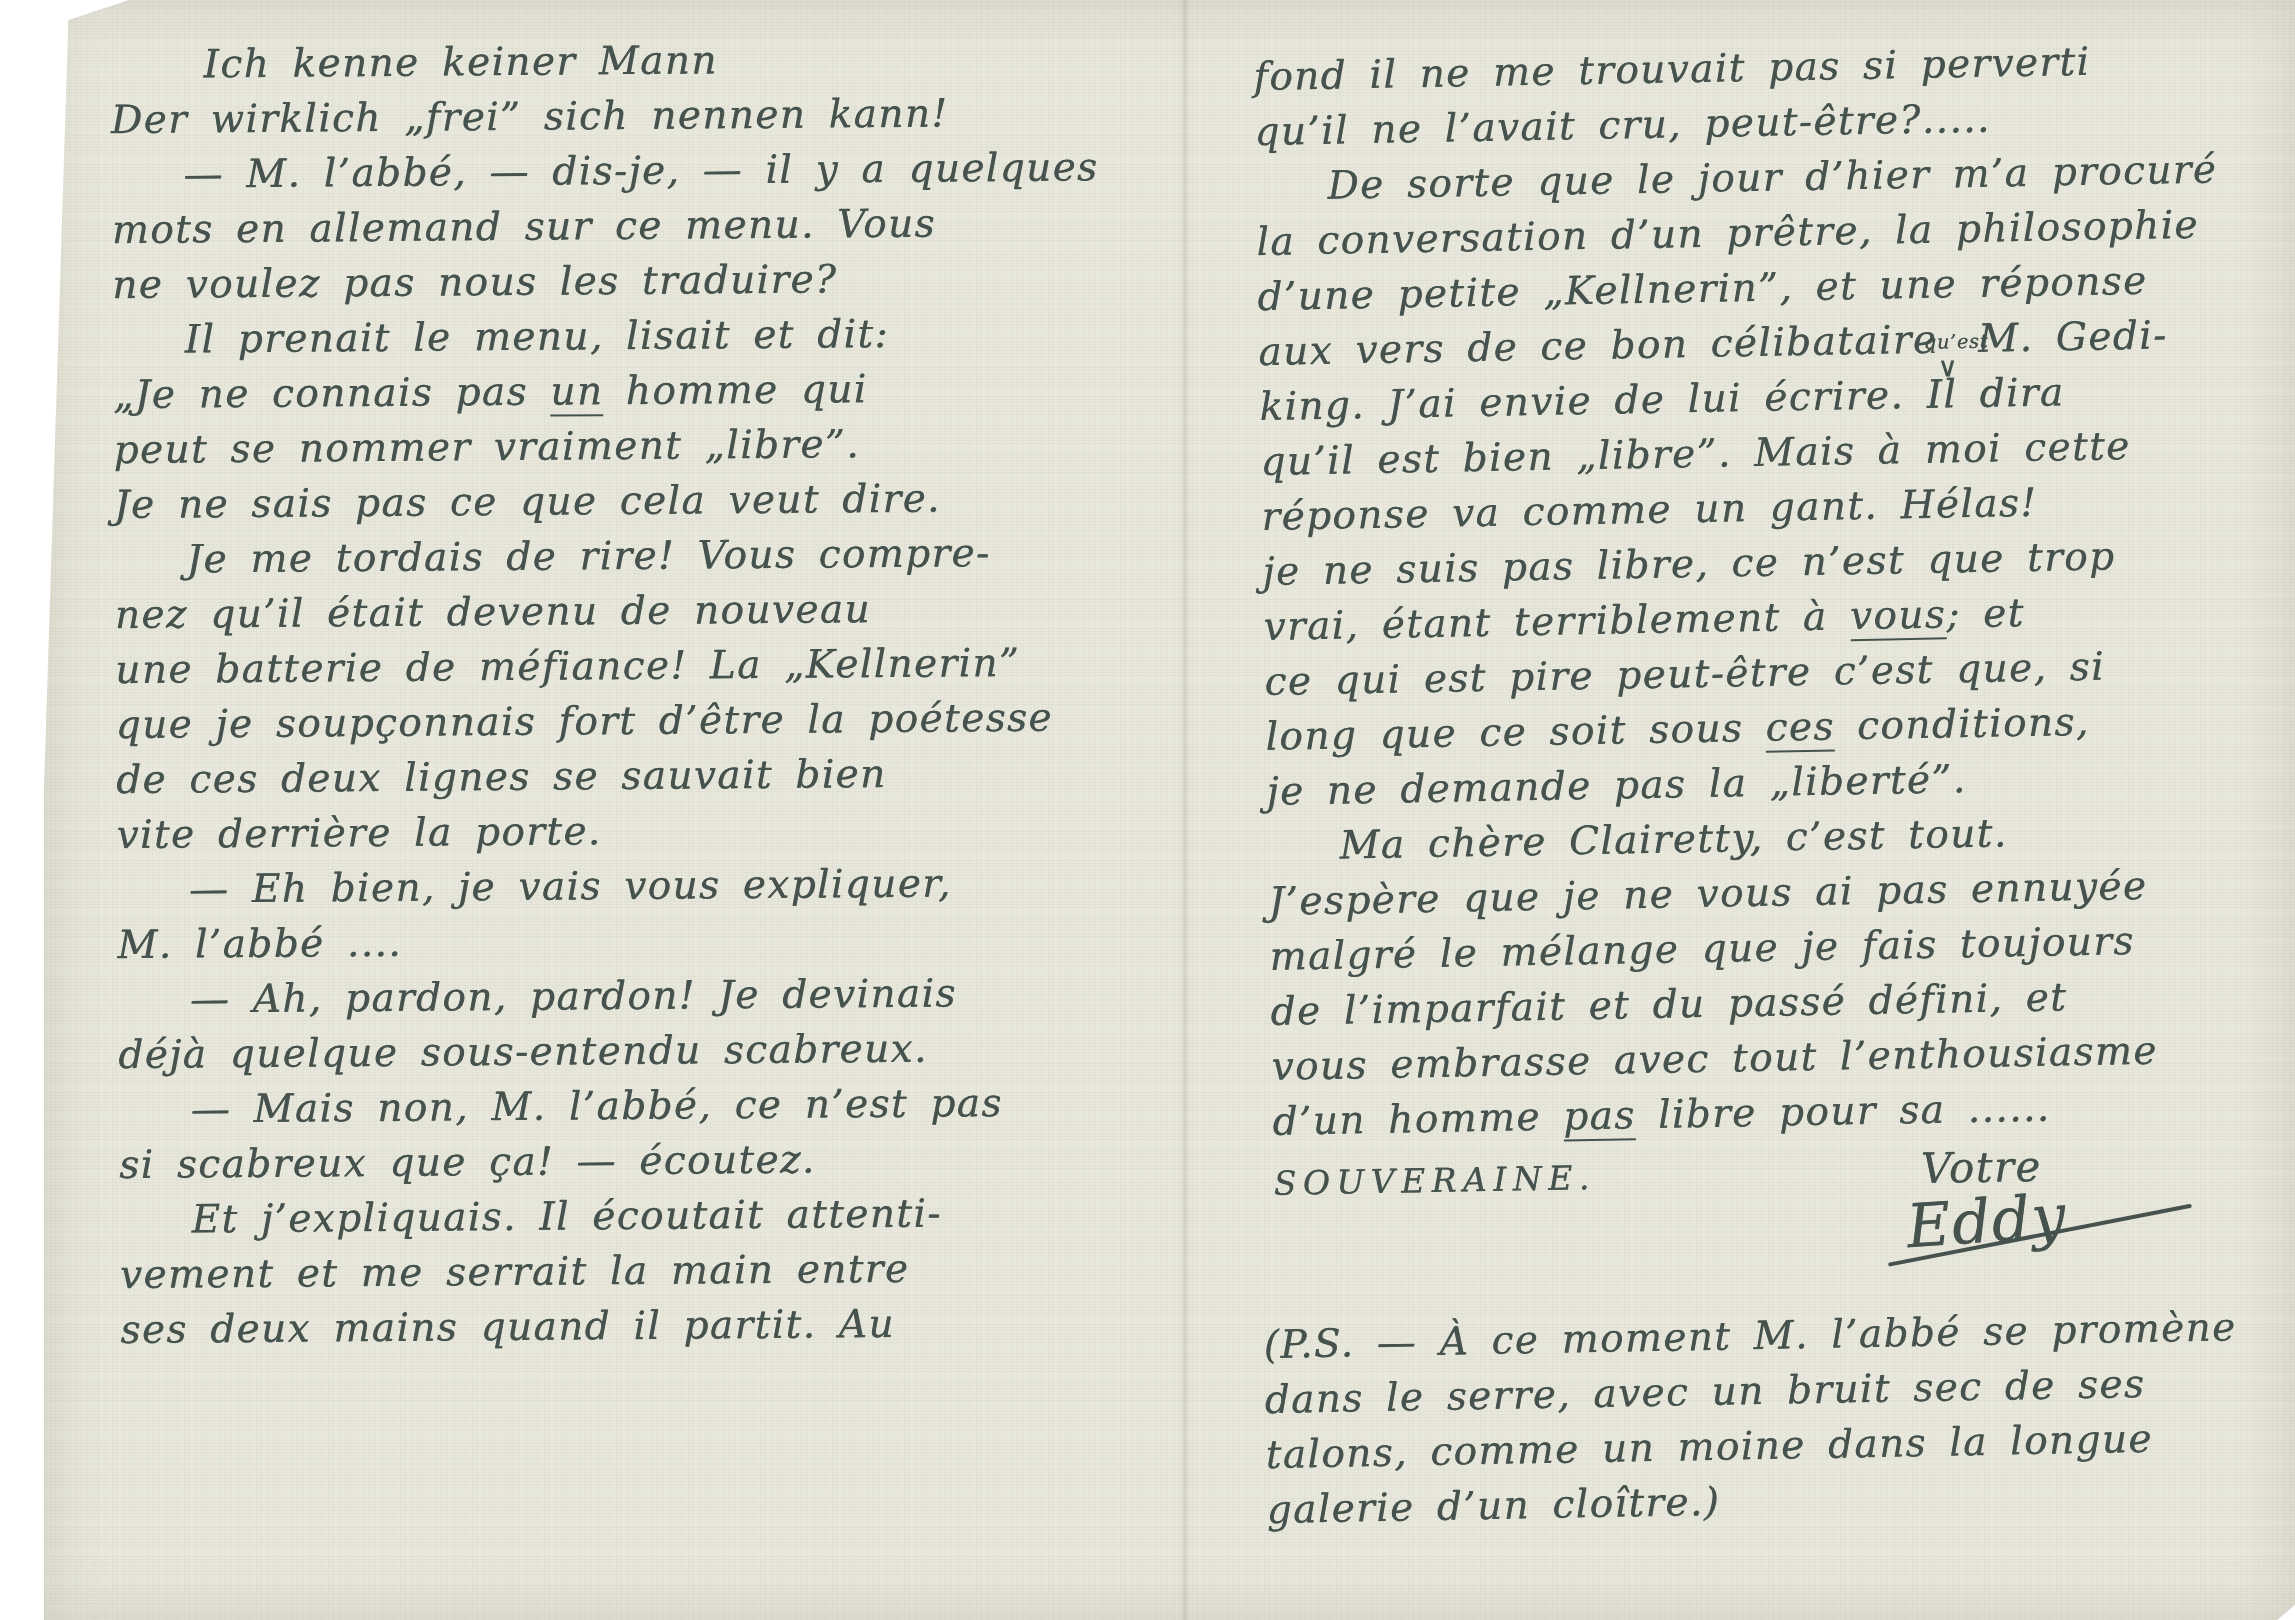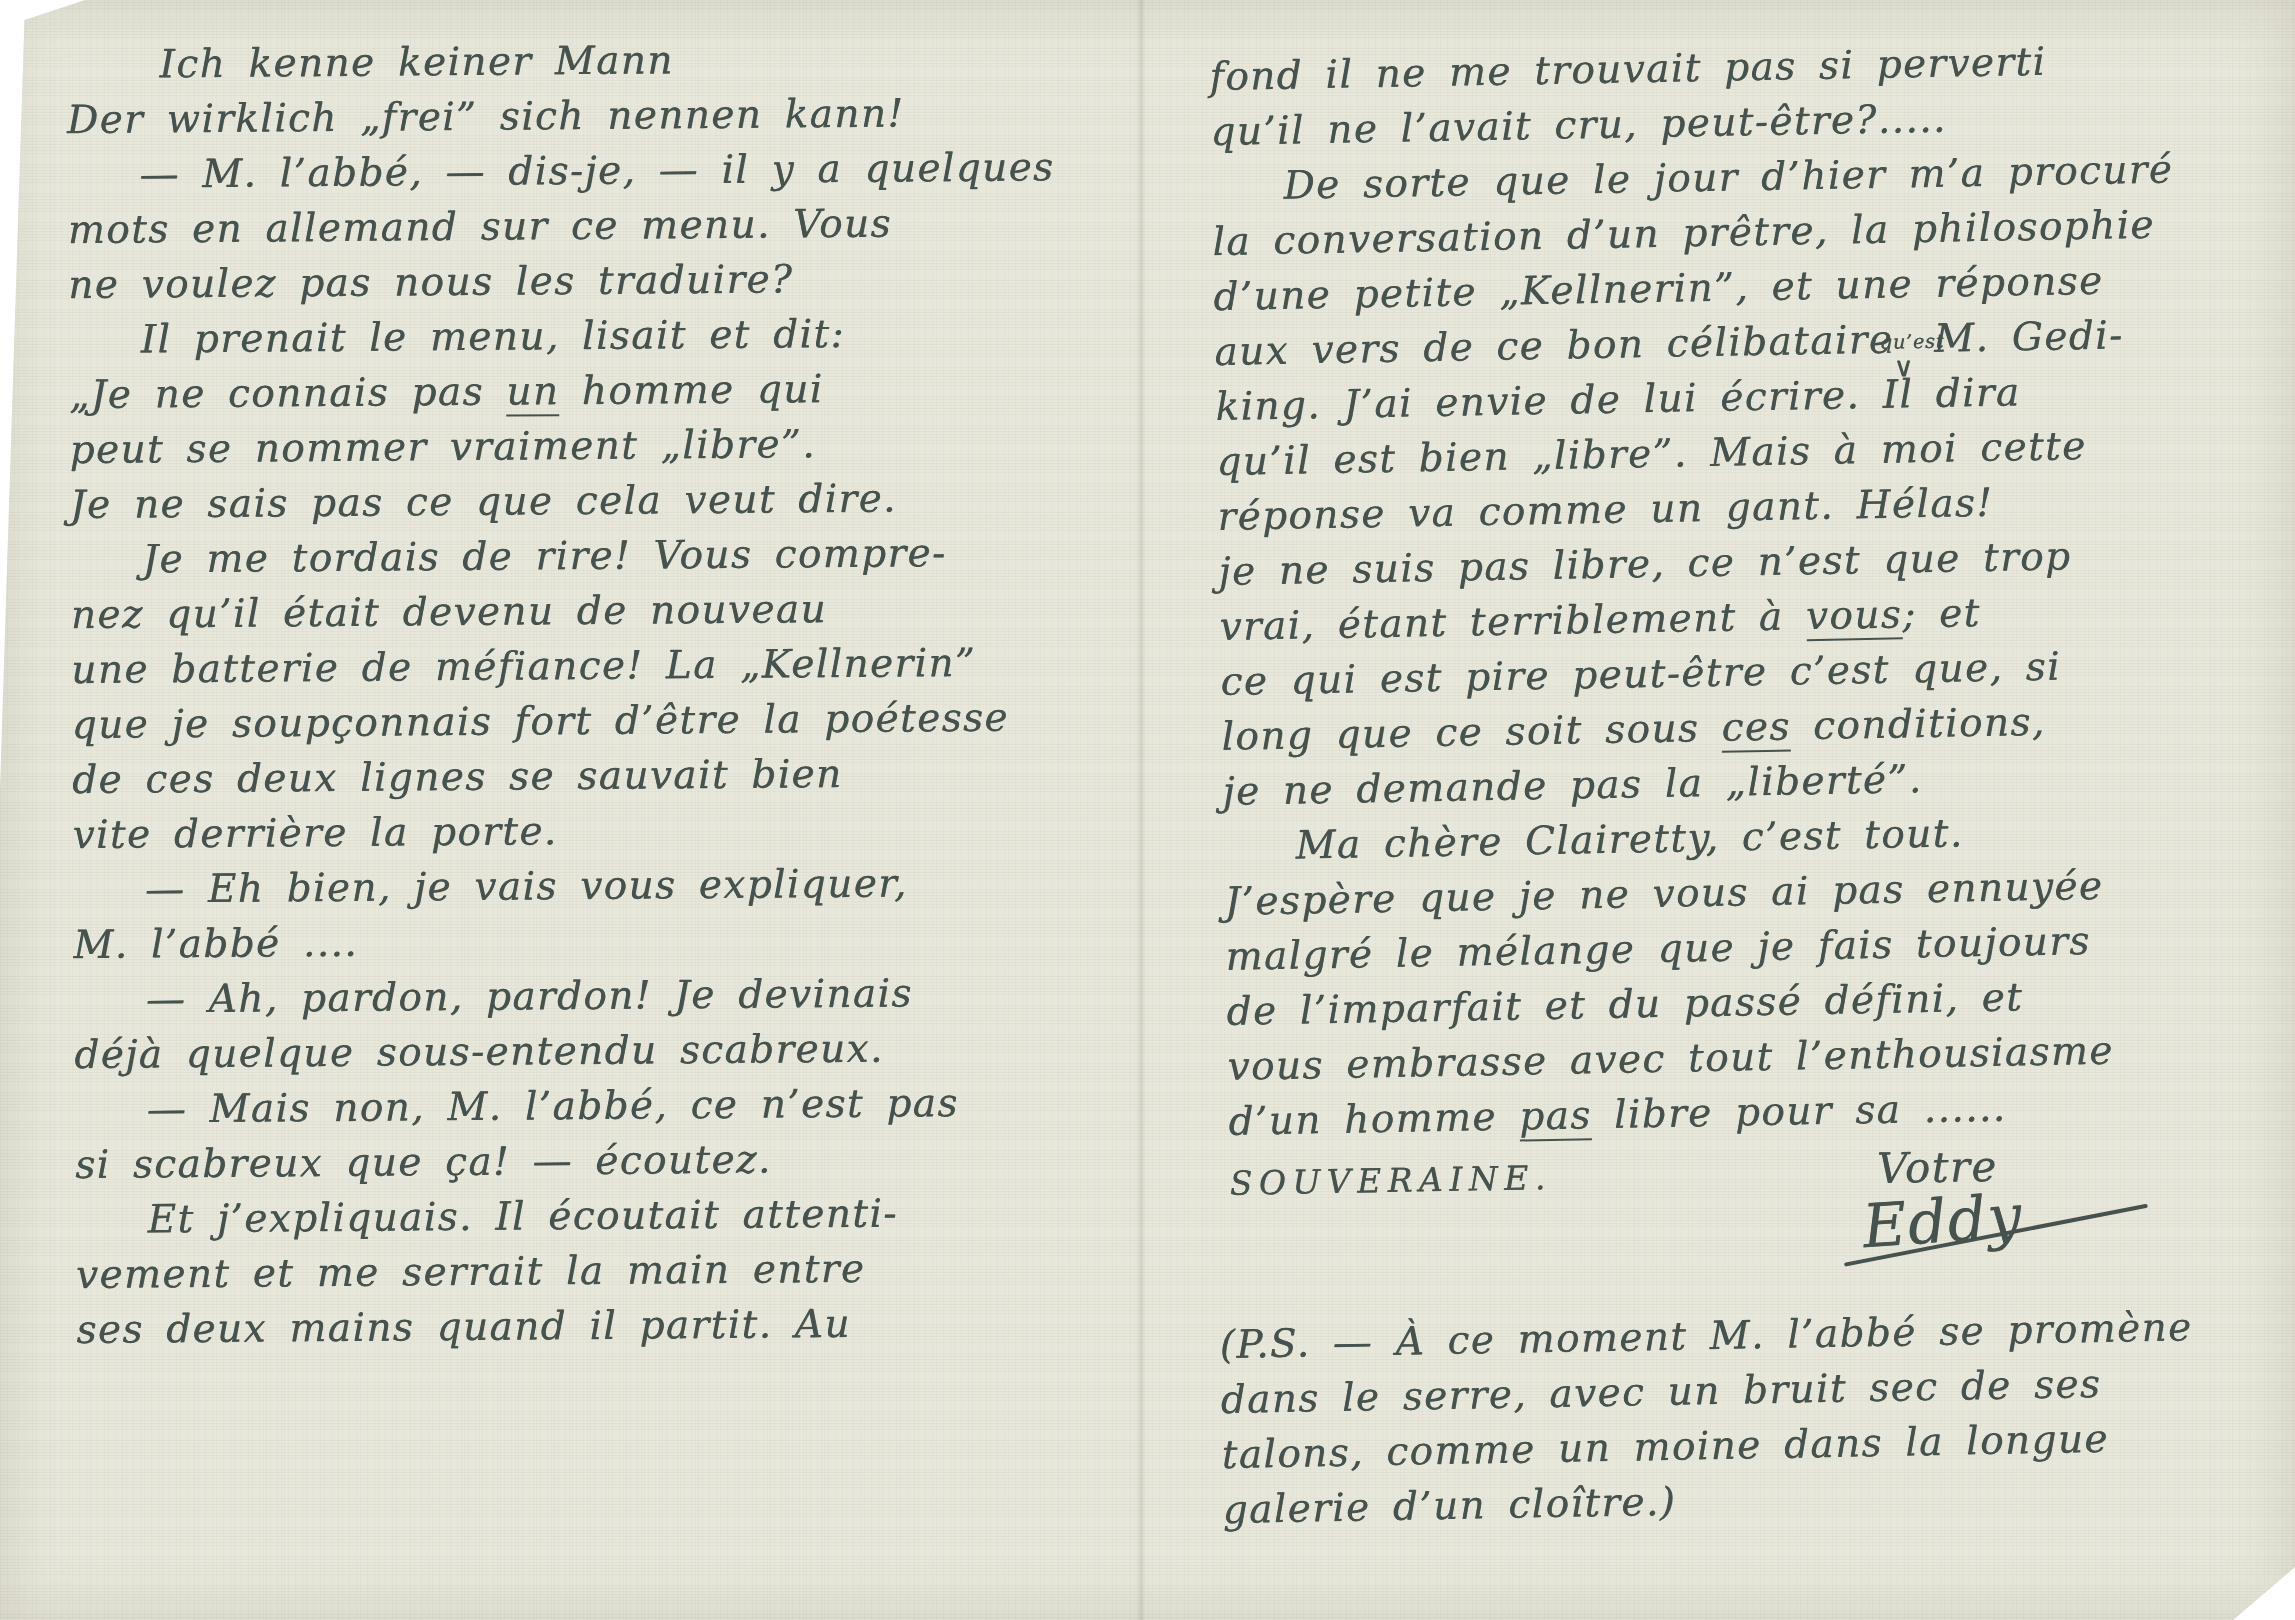--- a/index.html
+++ b/index.html
@@ -3,21 +3,21 @@
 <meta charset="utf-8">
 <style>
   html,body{margin:0;padding:0;background:#ffffff;}
   body{width:2295px;height:1621px;position:relative;overflow:hidden;
        font-family:"DejaVu Serif", serif;}
   .paper{position:absolute;inset:0;background-color:#e8e7db;
     background-image:
       repeating-linear-gradient(0deg, rgba(110,110,90,0.05) 0 0.7px, transparent 0.7px 2.9px),
       repeating-linear-gradient(90deg, rgba(110,110,90,0.04) 0 0.7px, transparent 0.7px 3.6px);
     clip-path:polygon(85px 0px,2295px 0px,2295px 1567px,2232px 1621px,0px 1621px,0px 790px,24.4px 20px);
-    box-shadow:inset 0 0 57px rgba(95,95,70,0.18);}
+    box-shadow:inset 0 0 57px rgba(95,95,70,0.18);margin-left:44px;}
   .fold{position:absolute;left:1136px;top:0;bottom:0;width:10px;
     background:linear-gradient(90deg, transparent, rgba(70,70,55,0.12) 50%, transparent);}
   .page{position:absolute;top:0;color:#45524d;font-style:italic;
         font-size:39px;line-height:55px;letter-spacing:1.4px;word-spacing:8.6px;
         text-shadow:0.4px 0.2px 0.3px rgba(62,77,72,0.85);}
   .page .line{white-space:nowrap;}
   .page-left{left:66px;width:1063px;padding-top:37px;transform:rotate(-0.45deg);transform-origin:left top;}
   .page-right{left:1208px;width:1070px;padding-top:49px;transform:rotate(-1.05deg);transform-origin:left top;}
   .ind0{margin-left:0;}
   .ind1{margin-left:72px;}

